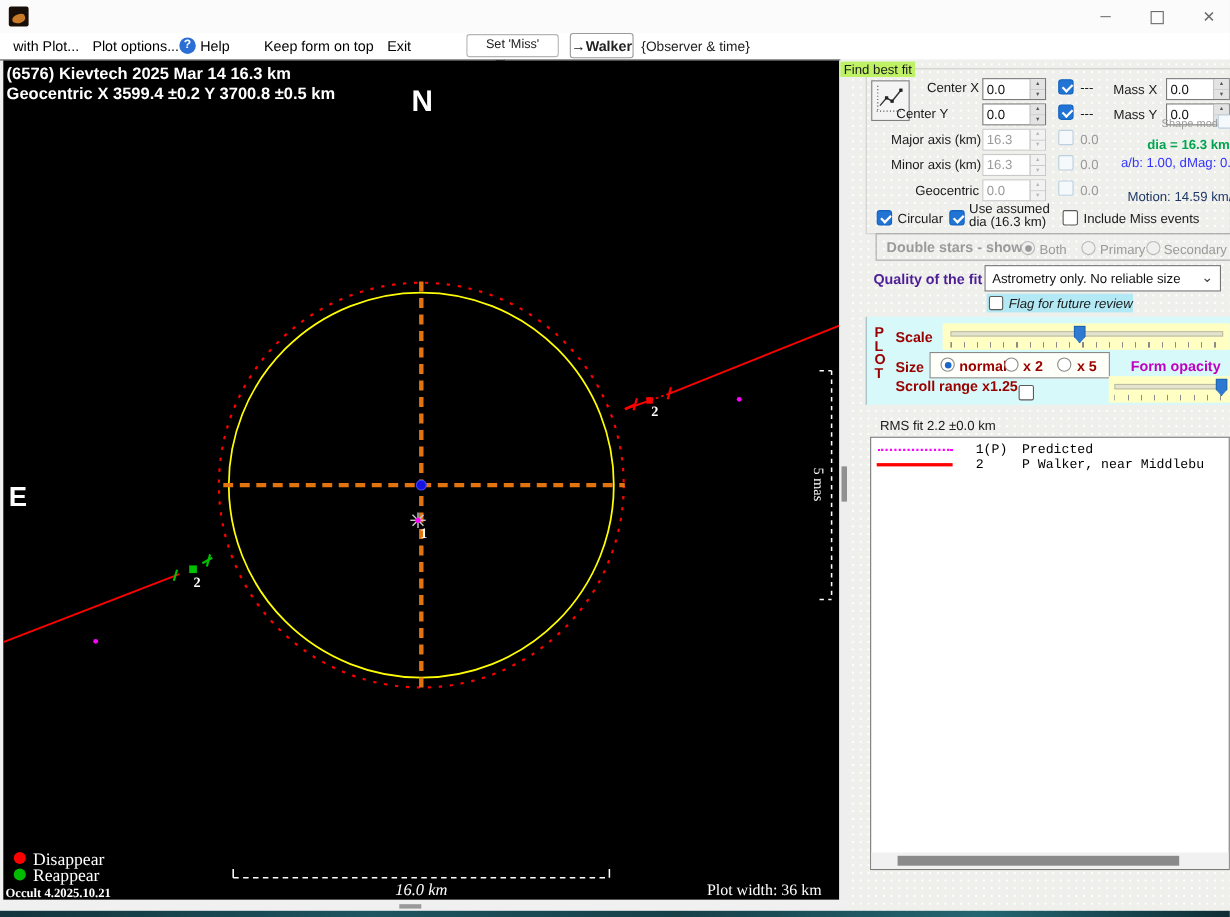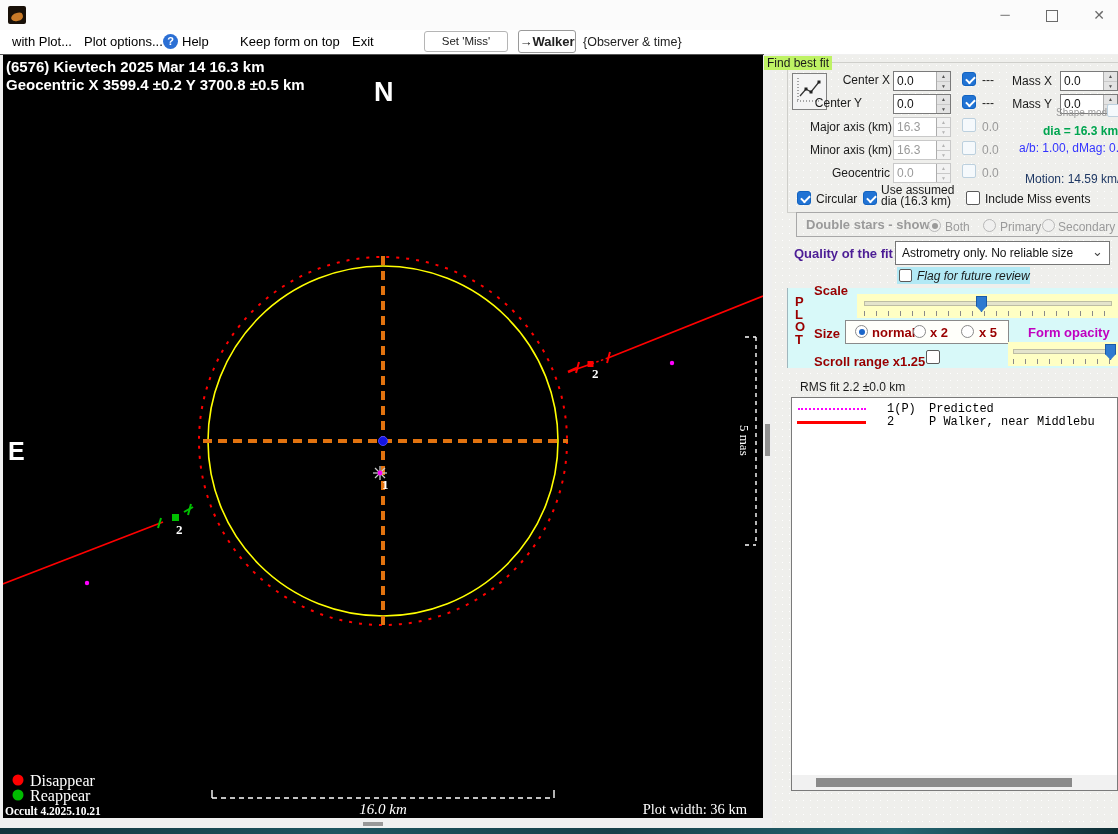--- a/index.html
+++ b/index.html
@@ -295,41 +295,41 @@
 <div class="abs cb off" style="left:899px;top:269px;width:13px;height:13px;"></div>
 <div class="abs lab" style="left:917px;top:269px;font-style:italic;">Flag for future review</div>
 
 <div class="abs" id="plot-panel"></div>
 <div class="abs maroon" style="left:795px;top:296px;line-height:12.5px;font-size:13px;">
   <span>P</span><br>
   <span>L</span><br>
   <span>O</span><br>
   <span>T</span>
 </div>
-<div class="abs maroon" style="left:814px;top:283px;">Scale</div>
+<div class="abs maroon" style="left:814px;top:299px;">Scale</div>
 <div class="abs sl-track" style="left:857px;top:294px;width:261px;height:24px;">
   <div class="sl-groove" style="left:7px;top:7px;width:246px;"></div>
   <div class="sl-thumb" style="left:119px;top:2px;"></div>
   <div class="ticks" style="left:7px;top:17px;width:246px;"></div>
 </div>
 <div class="abs maroon" style="left:814px;top:326px;">Size</div>
 <div class="abs" id="sizebox"></div>
 <div class="abs rad on" style="left:855px;top:325px;"></div>
 <div class="abs maroon" style="left:872px;top:325px;">normal</div>
 <div class="abs rad" style="left:913px;top:325px;"></div>
 <div class="abs maroon" style="left:930px;top:325px;">x 2</div>
 <div class="abs rad" style="left:961px;top:325px;"></div>
 <div class="abs maroon" style="left:979px;top:325px;">x 5</div>
 <div class="abs" style="left:1028px;top:325px;color:#c000c0;font-weight:bold;font-size:13px;">Form opacity</div>
 <div class="abs sl-track" style="left:1008px;top:342px;width:110px;height:24px;">
   <div class="sl-groove" style="left:5px;top:7px;width:100px;"></div>
   <div class="sl-thumb" style="left:97px;top:2px;"></div>
   <div class="ticks" style="left:5px;top:17px;width:100px;"></div>
 </div>
-<div class="abs maroon" style="left:814px;top:354px;">Scroll range x1.25</div>
+<div class="abs maroon" style="left:814px;top:343px;">Scroll range x1.25</div>
 <div class="abs cb off" style="left:926px;top:350px;"></div>
 
 <div class="abs lab" style="left:800px;top:380px;">RMS fit 2.2 ±0.0 km</div>
 <div class="abs" id="listbox">
   <div class="abs" style="left:6px;top:10px;width:68px;border-top:2.5px dotted #ff00ff;"></div>
   <div class="abs mono" style="left:95px;top:4px;">1(P)</div>
   <div class="abs mono" style="left:137px;top:4px;">Predicted</div>
   <div class="abs" style="left:5px;top:23px;width:69px;height:2.5px;background:#ff0000;"></div>
   <div class="abs mono" style="left:95px;top:17px;">2</div>
   <div class="abs mono" style="left:137px;top:17px;">P Walker, near Middlebu</div>

